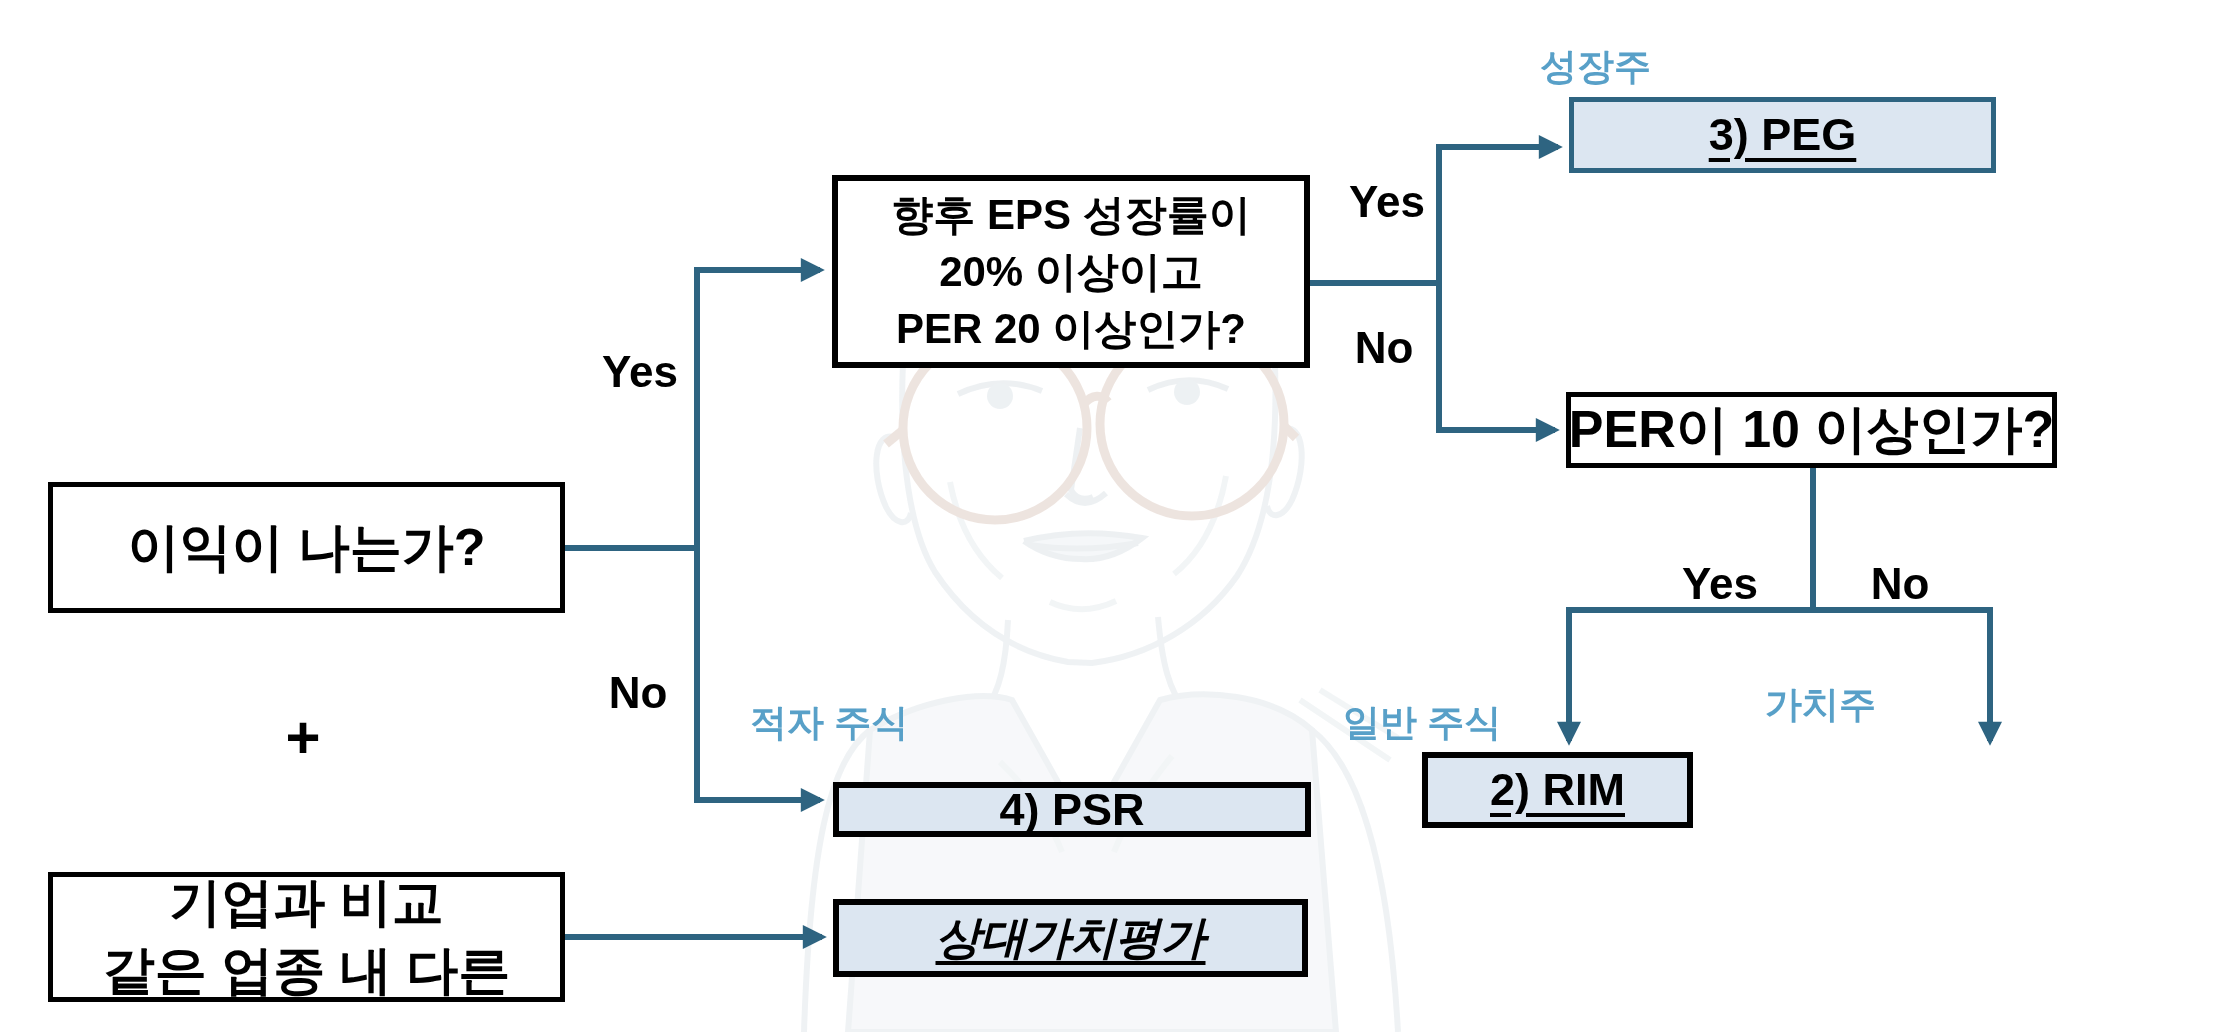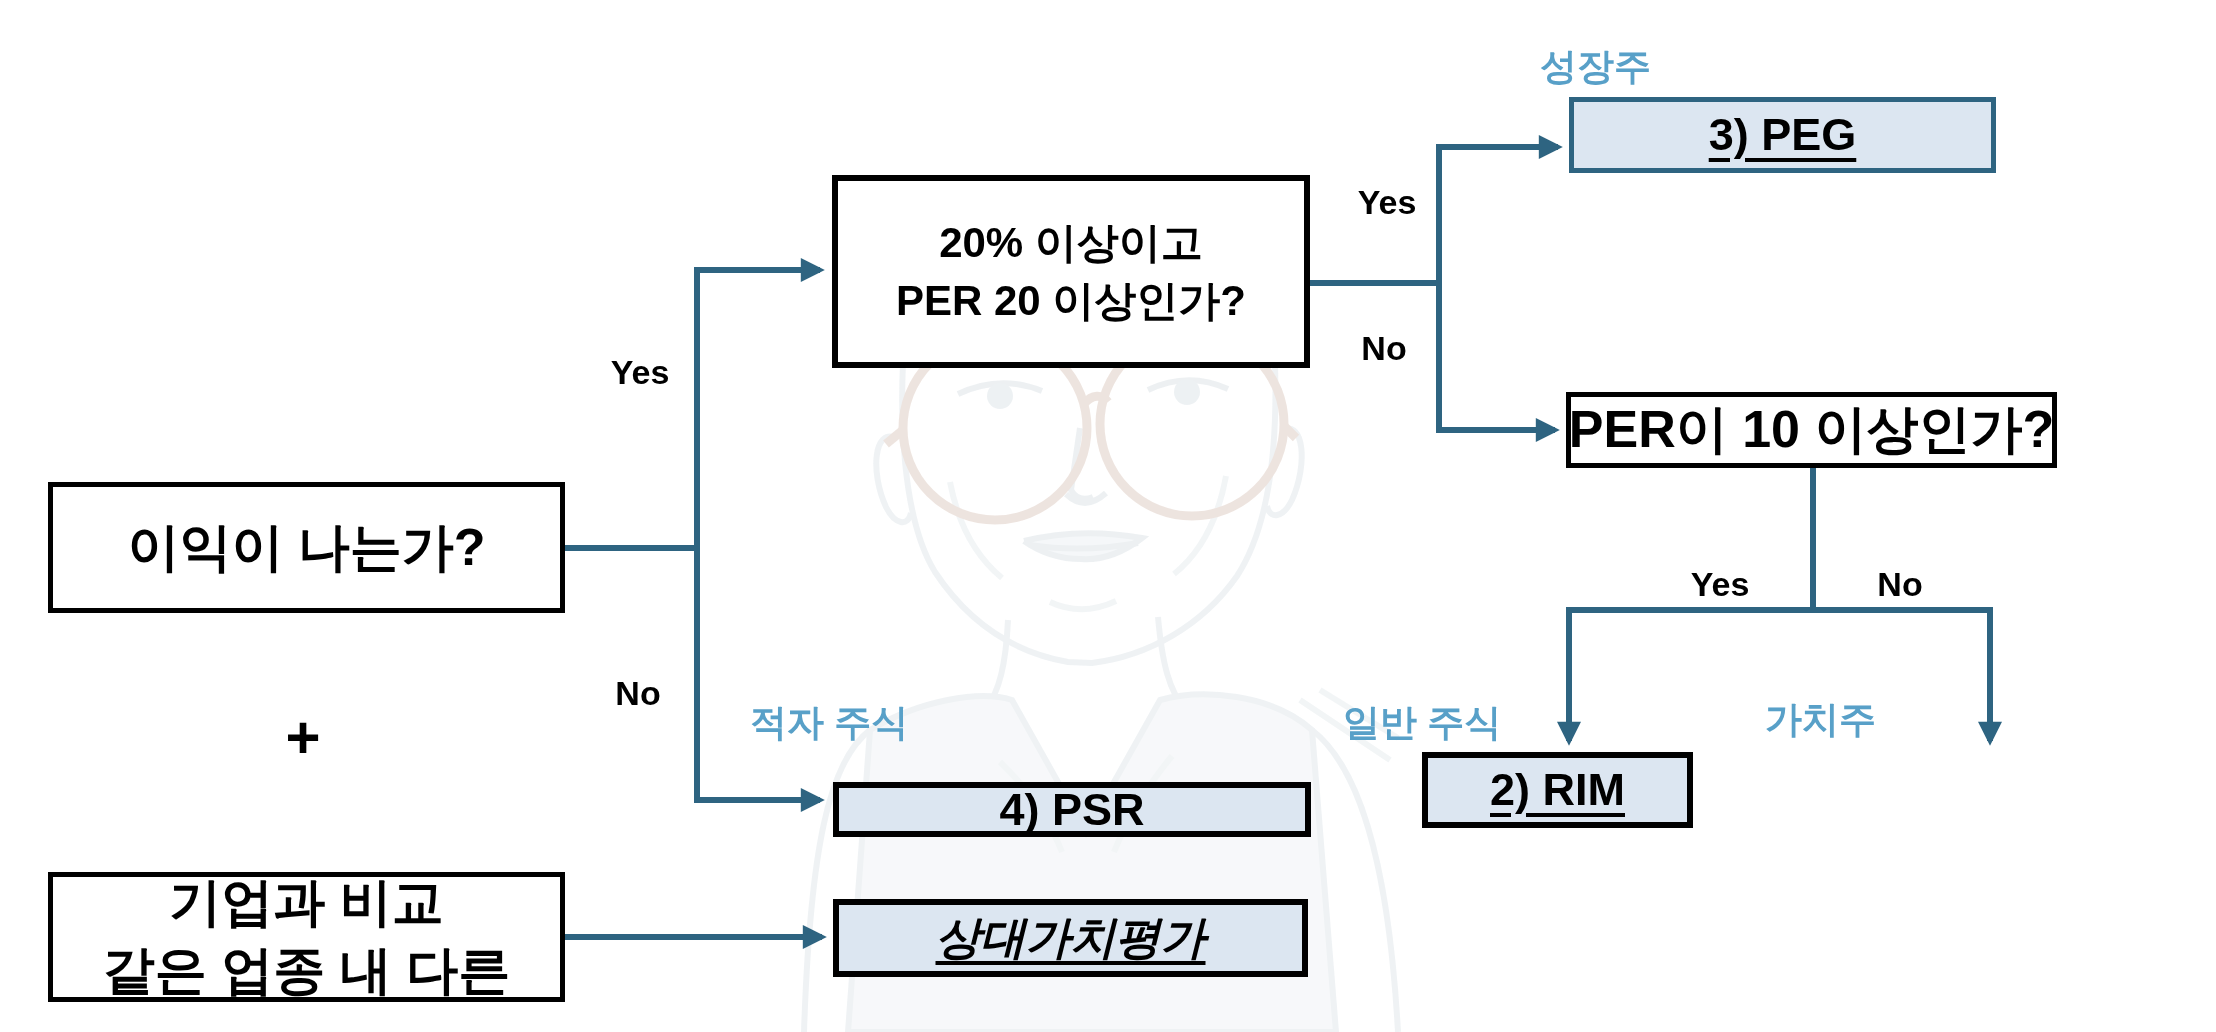--- a/index.html
+++ b/index.html
@@ -10,21 +10,21 @@
   .qbox { position:absolute; background:#fff; border:5px solid var(--ink); box-sizing:border-box;
           display:flex; flex-direction:column; align-items:center; justify-content:center;
           text-align:center; font-size:52px; font-weight:600; line-height:1.3; white-space:nowrap; }
   .qbox.mid { border-width:6px; font-size:42px; line-height:1.36; }
   .rbox { position:absolute; background:var(--fill); border:6px solid var(--ink); box-sizing:border-box;
           display:flex; align-items:center; justify-content:center; white-space:nowrap; }
   .rbox.peg { border:5px solid var(--line); }
   .rlabel { font-size:45px; font-weight:800; text-decoration:underline;
             text-decoration-thickness:4px; text-underline-offset:8px; }
   .cat { position:absolute; color:var(--cat); font-size:37px; font-weight:700; white-space:nowrap; }
-  .edge { position:absolute; transform:translate(-50%,-50%); font-size:34px; font-weight:700;text-align:center; }
+  .edge { position:absolute; transform:translate(-50%,-50%); font-size:44px; font-weight:700;text-align:center; }
   .plus { position:absolute; transform:translate(-50%,-50%); font-size:60px; font-weight:700; }
   .connectors path { stroke:var(--line); stroke-width:6; fill:none; stroke-linejoin:miter; }
   .connectors marker path { fill:var(--line); stroke:none; }
   .wm { opacity:.55; }
 </style>
 </head>
 <body>
 
 <div class="stage">
 
@@ -96,20 +96,21 @@
   </div>
 
   <div class="plus" style="left:303px; top:737px;">+</div>
 
   <div class="qbox" style="left:48px; top:872px; width:517px; height:130px;">
     <div>기업과 비교</div>
     <div>같은 업종 내 다른</div>
   </div>
 
   <div class="qbox mid" style="left:832px; top:175px; width:478px; height:193px;">
+    <div>향후 EPS 성장률이</div>
     <div>20% 이상이고</div>
     <div>PER 20 이상인가?</div>
   </div>
 
   <div class="qbox" style="left:1566px; top:392px; width:491px; height:76px;">
     <div>PER이 10 이상인가?</div>
   </div>
 
   <div class="rbox peg" style="left:1569px; top:97px; width:427px; height:76px;">
     <span class="rlabel">3) PEG</span>
@@ -124,21 +125,21 @@
     <span class="rlabel">4) PSR</span>
   </div>
 
   <div class="rbox" style="left:833px; top:899px; width:475px; height:78px;font-style:italic;">
     <span class="rlabel">상대가치평가</span>
   </div>
 
   <div class="cat" style="left:1540px; top:42px;">성장주</div>
   <div class="cat" style="left:750px; top:698px;">적자 주식</div>
   <div class="cat" style="left:1343px; top:698px;">일반 주식</div>
-  <div class="cat" style="left:1765px; top:695px;font-family:Liberation Mono, monospace;">가치주</div>
+  <div class="cat" style="left:1765px; top:680px;font-family:Liberation Mono, monospace;">가치주</div>
 
   <div class="edge" style="left:640px; top:372px;">Yes</div>
   <div class="edge" style="left:638px; top:693px;">No</div>
   <div class="edge" style="left:1387px; top:202px;">Yes</div>
   <div class="edge" style="left:1384px; top:348px;">No</div>
   <div class="edge" style="left:1720px; top:584px;">Yes</div>
   <div class="edge" style="left:1900px; top:584px;">No</div>
 
 </div>
 

